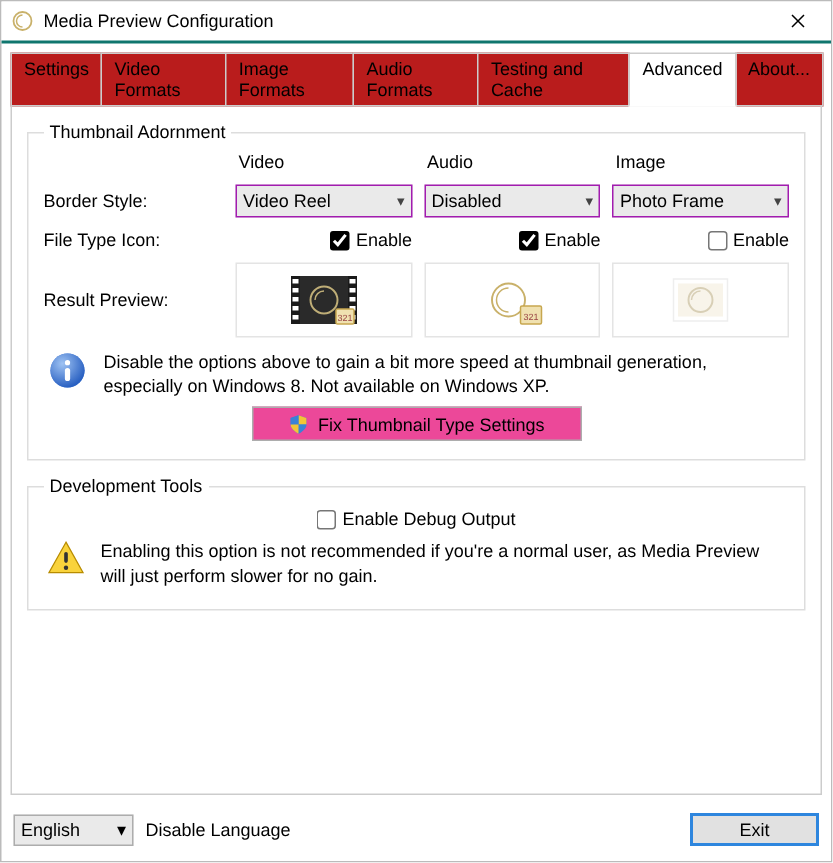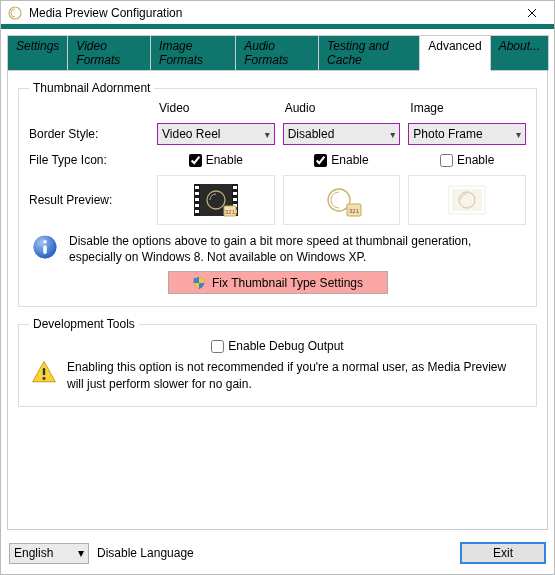--- a/index.html
+++ b/index.html
@@ -10,71 +10,71 @@
     background: #fff;
     color: #000;
     width: 555px;
     height: 575px;
     overflow: hidden;
   }
   .window { border: 1px solid #bbb; width: 555px; height: 575px; display:flex; flex-direction:column; }
   .titlebar {
     display:flex; align-items:center; justify-content:space-between;
     height: 28px; padding: 0 0 0 6px; background:#fff;
-    border-bottom: 5px solid #0f766e;
+    border-bottom: 2px solid #0f766e;
   }
   .titlebar-left { display:flex; align-items:center; gap:6px; }
   .app-icon { width:16px; height:16px; }
   .title { font-size:12px; }
   .close-btn {
     width: 44px; height: 28px; display:flex; align-items:center; justify-content:center;
     font-size: 14px; font-family: Arial, sans-serif;
   }
   .content { flex:1; display:flex; flex-direction:column; }
   .tabs {
     display:flex; padding: 6px 6px 0 6px; gap:0;
   }
   .tab {
     padding: 3px 8px 4px 8px; border:1px solid #ccc; border-bottom:none;
     background:#fff; margin-right:-1px; font-size:12px;
     position:relative;
   }
-  .tab.inactive { background:#0f766e;font-style:italic; }
+  .tab.inactive { background:#b91c1c; }
   .tab.active { background:#fff; z-index:2; border-bottom:1px solid #fff; }
   .tab-panel {
     margin: 0 6px 6px 6px; border:1px solid #ccc; padding:10px 10px 6px 10px;
     flex:1; position:relative; margin-top:-1px; display:flex; flex-direction:column;
   }
   fieldset.groupbox {
     border:1px solid #ddd; margin:0 0 10px 0; padding:6px 10px 10px 10px;
   }
   fieldset.groupbox > legend { padding:0 4px; font-size:12px; }
   .adorn-grid { display:grid; grid-template-columns: 120px 1fr 1fr 1fr; column-gap:8px; row-gap:8px; align-items:center; }
   .col-head { font-size:12px; padding-left:2px; }
   .row-label { font-size:12px; }
   .dropdown {
     width: 100%; height:22px; border:1px solid #a21caf; background:#eaeaea;
     display:flex; align-items:center; justify-content:space-between;
     padding:0 4px; font-size:12px;
   }
   .dropdown .chev { font-size:10px; color:#444; }
-  .chk { display:flex; align-items:center; justify-content:center; gap:4px; }
+  .chk { display:flex; align-items:center; justify-content:flex-end; gap:4px; }
   .chk input { margin:0; width:13px; height:13px; accent-color:#000;}
   .panel {
     border:1px solid #e4e4e4; background:#fff; width:100%; height:50px;
     display:flex; align-items:center; justify-content:center;
   }
   .panel svg { display:block; }
   .info-row { display:flex; gap:10px; align-items:flex-start; margin:8px 2px 6px 2px; }
   .info-icon { flex:0 0 auto; width:28px; height:28px; }
   .info-text { font-size:12px; line-height:1.35; }
   .fix-btn {
     display:flex; align-items:center; justify-content:center; gap:6px;
     width: 220px; height:23px; margin:6px auto 2px auto;
-    border:1px solid #adadad; background:#fca5a5; font-size:12px;
+    border:1px solid #adadad; background:#ec4899; font-size:12px;
   }
   .shield { width:14px; height:14px; }
   .debug-row { display:flex; justify-content:center; margin:2px 0 6px 0; }
   .warn-row { display:flex; gap:10px; align-items:flex-start; margin: 4px 2px; }
   .warn-icon { width:26px; height:26px; flex:0 0 auto; }
   .spacer { flex:1; }
   .apply-btn {
     display:flex; align-items:center; justify-content:center; gap:6px;
     width:76px; height:23px; margin: 0 auto 2px auto;
     border:1px solid #adadad; background:#e1e1e1; font-size:12px;

